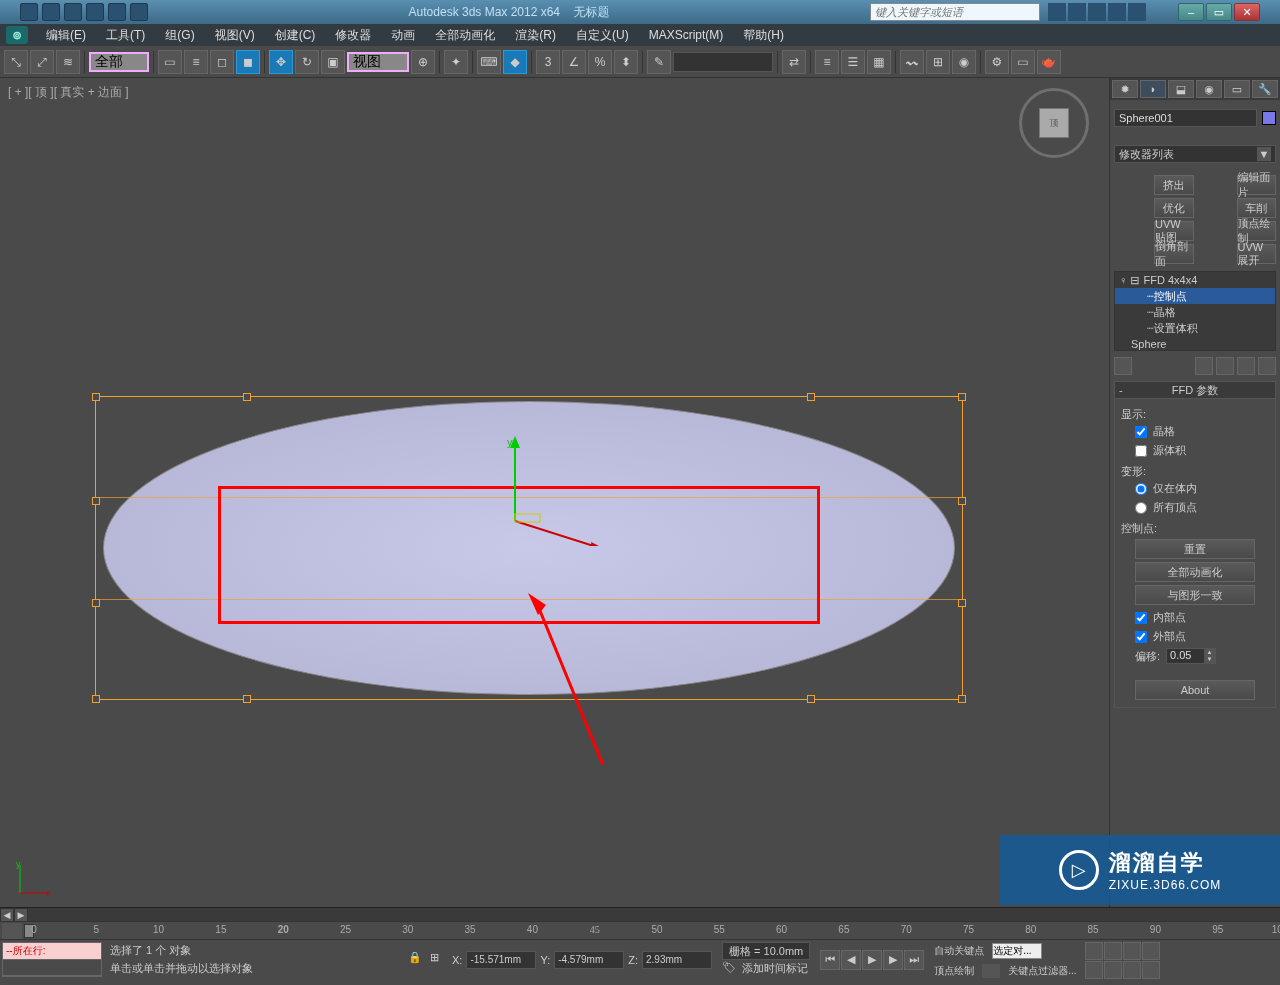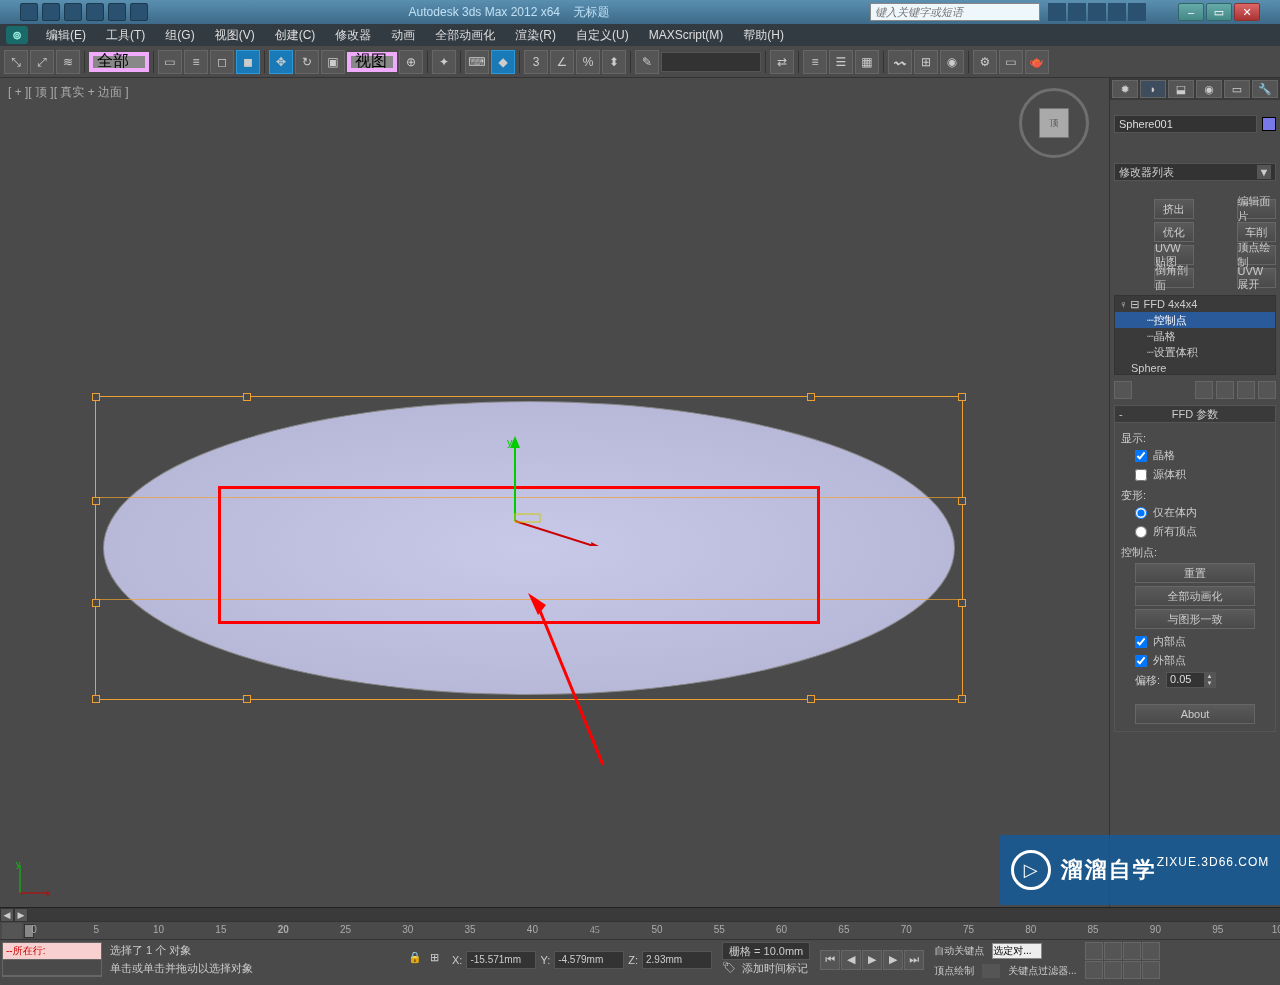--- a/index.html
+++ b/index.html
@@ -21,21 +21,21 @@
 
 .menubar { height: 22px; background: #333b42; display: flex; align-items: center; padding: 0 6px; gap: 0; }
 .menubar .app-icon { width: 22px; height: 18px; background: #1a6a6a; border-radius: 3px; margin-right: 8px; display: flex; align-items: center; justify-content: center; color: #9ed; font-weight: bold; }
 .menubar .menu-item { padding: 3px 10px; color: #ddd; font-size: 12px; cursor: pointer; }
 
 
 .toolbar { height: 32px; background: #4a4a4a; border-bottom: 1px solid #333; display: flex; align-items: center; padding: 2px 4px; gap: 2px; }
 .toolbar .tool { width: 24px; height: 24px; background: #555; border: 1px solid #666; display: flex; align-items: center; justify-content: center; font-size: 12px; color: #ccc; }
 .toolbar .tool.active { background: #1a7ab8; border-color: #2a9ad8; }
 .toolbar .sep { width: 1px; height: 22px; background: #333; margin: 0 2px; }
-.toolbar .combo { height: 20px; background: #888; border: 4px solid #f0abfc; display: flex; align-items: center; padding: 0 4px; color: #000; font-size: 16px; }
+.toolbar .combo { height: 20px; background: #888; border: 2px solid #f0abfc; display: flex; align-items: center; padding: 0 4px; color: #000; font-size: 14px; }
 .toolbar .combo.wide { width: 60px; }
 .toolbar .input-set { height: 20px; width: 100px; background: #333; border: 1px solid #555; }
 
 
 .main { display: flex; height: calc(100% - 24px - 22px - 32px - 18px - 16px - 24px - 20px); }
 .viewport { flex: 1; background: #4a4a4a; position: relative; border-right: 1px solid #333; }
 .viewport-label { position: absolute; top: 6px; left: 8px; color: #aaa; font-size: 12px; }
 .viewcube { position: absolute; top: 10px; right: 20px; width: 70px; height: 70px; }
 .viewcube .ring { position: absolute; inset: 0; border: 3px solid rgba(200,200,200,0.3); border-radius: 50%; }
 .viewcube .cube { position: absolute; top: 20px; left: 20px; width: 30px; height: 30px; background: #aaa; border: 1px solid #777; display: flex; align-items: center; justify-content: center; color: #555; font-size: 9px; }
@@ -51,21 +51,21 @@
 .axis-indicator { position: absolute; left: 16px; bottom: 10px; width: 36px; height: 36px; }
 
 
 .ffd-line { position: absolute; left: 0; right: 0; height: 1px; background: rgba(240,160,48,0.7); }
 
 
 .panel { width: 170px; background: #4a4a4a; display: flex; flex-direction: column; }
 .panel-tabs { height: 22px; background: #3a3a3a; display: flex; gap: 2px; padding: 2px; }
 .panel-tabs .ptab { flex: 1; background: #555; border: 1px solid #666; display: flex; align-items: center; justify-content: center; }
 .panel-tabs .ptab.active { background: #3d4d5d; }
-.panel-row { padding: 15px 4px; display: flex; align-items: center; gap: 5px; }
+.panel-row { padding: 9px 4px; display: flex; align-items: center; gap: 5px; }
 .panel .obj-name { flex: 1; height: 18px; background: #333; border: 1px solid #555; padding: 0 4px; display: flex; align-items: center; color: #ddd; }
 .panel .color-swatch { width: 14px; height: 14px; background: #7878e8; border: 1px solid #000; }
 .panel .mod-combo { width: 100%; height: 18px; background: #333; border: 1px solid #555; display: flex; align-items: center; justify-content: space-between; padding: 0 4px; }
 .panel .mod-combo .arrow { width: 14px; height: 14px; background: #555; display: flex; align-items: center; justify-content: center; }
 .panel .btn-grid { display: grid; grid-template-columns: 1fr 1fr; gap: 3px; padding: 3px 4px; }
 .panel .btn { height: 20px; background: linear-gradient(#5a5a5a, #4a4a4a); border: 1px solid #666; display: flex; align-items: center; justify-content: center; font-size: 11px; cursor: pointer; margin-left: 40px; }
 .panel .stack { margin: 4px; border: 1px solid #333; background: #3a3a3a; height: 80px; overflow: hidden; }
 .panel .stack-row { height: 16px; display: flex; align-items: center; padding: 0 4px; font-size: 11px; }
 .panel .stack-row.header { background: #3a3a3a; }
 .panel .stack-row.selected { background: #2a5a9a; color: #fff; }
@@ -108,21 +108,21 @@
 .statusbar .play-controls { display: flex; gap: 1px; align-items: center; padding: 0 4px; }
 .statusbar .play-btn { width: 20px; height: 20px; background: #555; border: 1px solid #666; display: flex; align-items: center; justify-content: center; }
 .statusbar .right-section { display: flex; flex-direction: column; gap: 2px; padding: 2px; font-size: 10px; }
 .statusbar .right-section .row { display: flex; gap: 4px; align-items: center; }
 .statusbar .nav-icons { display: flex; flex-wrap: wrap; width: 80px; gap: 1px; padding: 2px; }
 .statusbar .nav-icons .nicon { width: 18px; height: 18px; background: #555; border: 1px solid #666; }
 
 
 .watermark { position: absolute; right: 0; bottom: 80px; width: 280px; height: 70px; background: rgba(20,90,150,0.85); display: flex; align-items: center; justify-content: center; gap: 10px; color: #fff; }
 .watermark .logo { width: 40px; height: 40px; border: 3px solid #fff; border-radius: 50%; display: flex; align-items: center; justify-content: center; font-size: 18px; }
-.watermark .text { display: flex; flex-direction: row; }
+.watermark .text { display: flex; flex-direction: column; }
 .watermark .text .cn { font-size: 22px; font-weight: bold; letter-spacing: 2px; }
 .watermark .text .url { font-size: 12px; letter-spacing: 1px; }
 
 .key-icon { width: 18px; height: 14px; background: #555; }
 .small-input { width: 50px; height: 16px; background: #eee; border: 1px solid #888; font-size: 10px; }
 </style>
 </head>
 <body>
 
 <div class="titlebar">
@@ -179,21 +179,21 @@
   <div class="combo wide">全部</div>
   <div class="sep"></div>
   <div class="tool">▭</div>
   <div class="tool">≡</div>
   <div class="tool">◻</div>
   <div class="tool active">◼</div>
   <div class="sep"></div>
   <div class="tool active">✥</div>
   <div class="tool">↻</div>
   <div class="tool">▣</div>
-  <div class="combo" style="width:50px">视图</div>
+  <div class="combo" style="width:62px">视图</div>
   <div class="tool">⊕</div>
   <div class="sep"></div>
   <div class="tool">✦</div>
   <div class="sep"></div>
   <div class="tool">⌨</div>
   <div class="tool active">◆</div>
   <div class="sep"></div>
   <div class="tool">3</div>
   <div class="tool">∠</div>
   <div class="tool">%</div>

